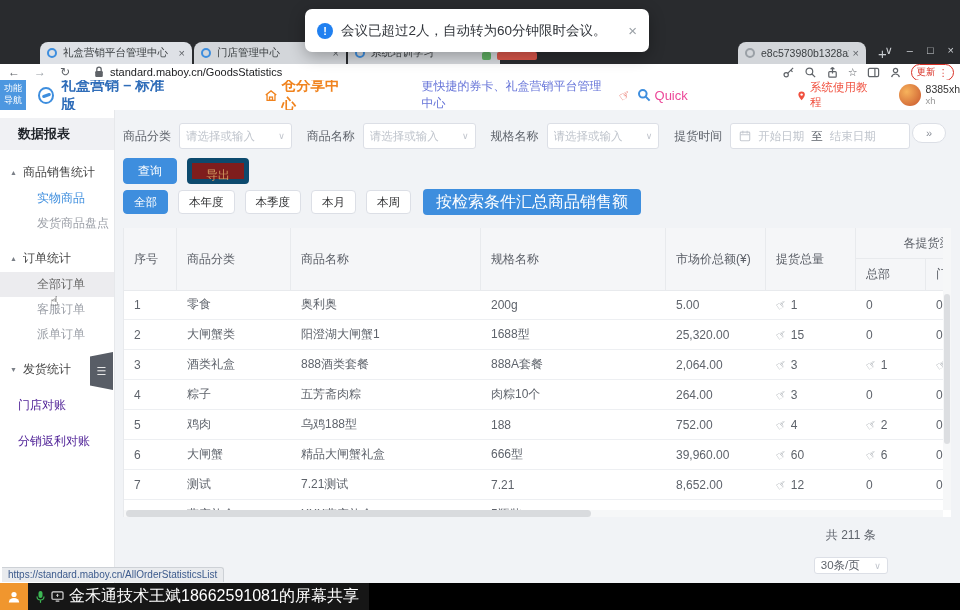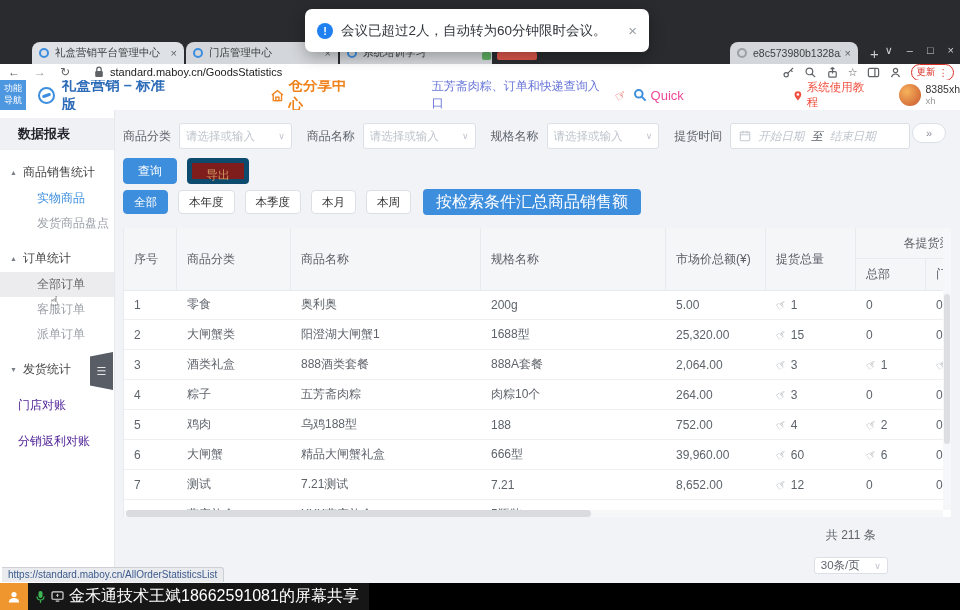--- a/index.html
+++ b/index.html
@@ -1,20 +1,20 @@
 <!DOCTYPE html>
 <html><head>
 <meta charset="utf-8">
 <style>
   * { margin:0; padding:0; box-sizing:border-box; }
   body { width:960px; height:610px; font-family:"Liberation Sans","DejaVu Sans",sans-serif; }
   .screen { position:relative; width:960px; height:610px; background:#292b2e; overflow:hidden; }
 
   
-  .tabstrip { position:absolute; top:42px; left:8px; right:0; height:22px; display:flex; align-items:flex-end; padding-left:24px; }
+  .tabstrip { position:absolute; top:42px; left:16px; right:0; height:22px; display:flex; align-items:flex-end; padding-left:24px; }
   .tab { display:flex; align-items:center; width:152px; height:22px; background:#d3d6da; border-radius:8px 8px 0 0; margin-right:2px; padding:0 7px; font-size:10.5px; color:#3c4043; }
   .tab.active { background:#dee1e6; }
   .tab .favicon { width:10px; height:10px; border:2.5px solid #3e8ede; border-radius:50%; margin-right:6px; flex:none; }
   .tab .favicon.gray { border-color:#9aa0a6; }
   .tab .tab-title { flex:1; white-space:nowrap; overflow:hidden; }
   .tab .tab-close { color:#5f6368; font-size:11px; margin-left:4px; }
   .tab.partial { width:128px; margin-left:236px; }
   .ext-marks { position:absolute; left:482px; top:52px; display:flex; gap:6px; }
   .mark-green { width:9px; height:8px; background:#5fae62; border-radius:2px; }
   .mark-red { width:40px; height:8px; background:#d9564a; border-radius:2px; }
@@ -64,21 +64,21 @@
   .sb-handle { position:absolute; left:90px; top:242px; width:23px; height:38px; background:#585d66; clip-path:polygon(0 12%,100% 0,100% 100%,0 88%); color:#e8e8e8; font-size:11px; display:flex; align-items:center; justify-content:center; z-index:5; }
   .cursor-hand { position:absolute; left:50px; top:213px; font-size:14px; color:#111; z-index:40; text-shadow:0 0 2px #fff; }
 
   
   .content { position:absolute; left:115px; top:30px; right:0; bottom:0; background:#f1f3f6; overflow:hidden; }
   .filter-row { position:absolute; left:8px; top:13px; right:50px; height:26px; display:flex; align-items:center; }
   .f-label { font-size:12px; color:#5e636b; margin-right:8px; white-space:nowrap; }
   .select-box { width:113px; height:26px; background:#fff; border:1px solid #dcdfe6; border-radius:3px; display:flex; align-items:center; padding:0 6px; margin-right:15px; }
   .select-box .placeholder { flex:1; font-size:11.5px; color:#bfc4cc; white-space:nowrap; overflow:hidden; }
   .select-box .chev { font-size:9px; color:#c0c4cc; }
-  .date-box { width:180px; height:26px; background:#fff; border:1px solid #dcdfe6; border-radius:3px; display:flex; align-items:center; gap:7px; padding:0 8px;font-style:italic; }
+  .date-box { width:180px; height:26px; background:#fff; border:1px solid #dcdfe6; border-radius:3px; display:flex; align-items:center; gap:7px; padding:0 8px; }
   .date-box .dph { font-size:11.5px; color:#bfc4cc; }
   .date-box .dto { font-size:11.5px; color:#5e636b; }
   .collapse-pill { position:absolute; right:14px; top:13px; width:34px; height:20px; border:1px solid #dcdfe6; border-radius:11px; background:#fff; color:#8a8f98; font-size:11px; text-align:center; line-height:18px; }
   .btn-row { position:absolute; left:8px; top:48px; display:flex; gap:10px; }
   .btn { height:26px; border-radius:4px; font-size:12px; padding:0 14px; line-height:24px; }
   .btn-primary { background:#3e8ede; color:#fff; border:1px solid #3e8ede; }
   .btn-export { background:#7f1d1d; color:#d29a5f; border:5px solid #0c4a6e; }
   .pill-row { position:absolute; left:8px; top:79px; display:flex; gap:10px; align-items:center; }
   .pill { height:24px; line-height:22px; padding:0 10px; font-size:11.5px; border:1px solid #dcdfe6; border-radius:4px; background:#fff; color:#303133; }
   .pill.active { background:#3e8ede; border-color:#3e8ede; color:#fff; }
@@ -220,21 +220,21 @@
       </div>
       <span class="logo"></span>
       <span class="app-title">礼盒营销 – 标准版</span>
       <span class="share-center">
         <svg width="15" height="15" viewBox="0 0 16 16" fill="none" stroke="#f0831e" stroke-width="1.5">
             <path d="M2 7.5 L8 2.8 L14 7.5 M3.5 7 V13.5 H12.5 V7"></path>
             <rect x="6.3" y="9.8" width="3.4" height="3.7"></rect>
           </svg>
         <span>仓分享中心</span>
       </span>
-      <span class="quick-tip">五芳斋肉粽、订单和快递查询入口</span>
+      <span class="quick-tip">更快捷的券卡、礼盒营销平台管理中心</span>
       <span class="hand-red">☞</span>
       <span style="margin-left:6px">
           <svg width="14" height="14" viewBox="0 0 14 14" fill="none" stroke="#3e8ede" stroke-width="2">
             <circle cx="5.8" cy="5.8" r="3.8"></circle>
             <path d="M8.8 8.8 L12.6 12.6"></path>
           </svg>
         </span>
       <span class="quick-label">Quick</span>
       <span class="tutorial">
         <svg width="12" height="13" viewBox="0 0 14 14">

